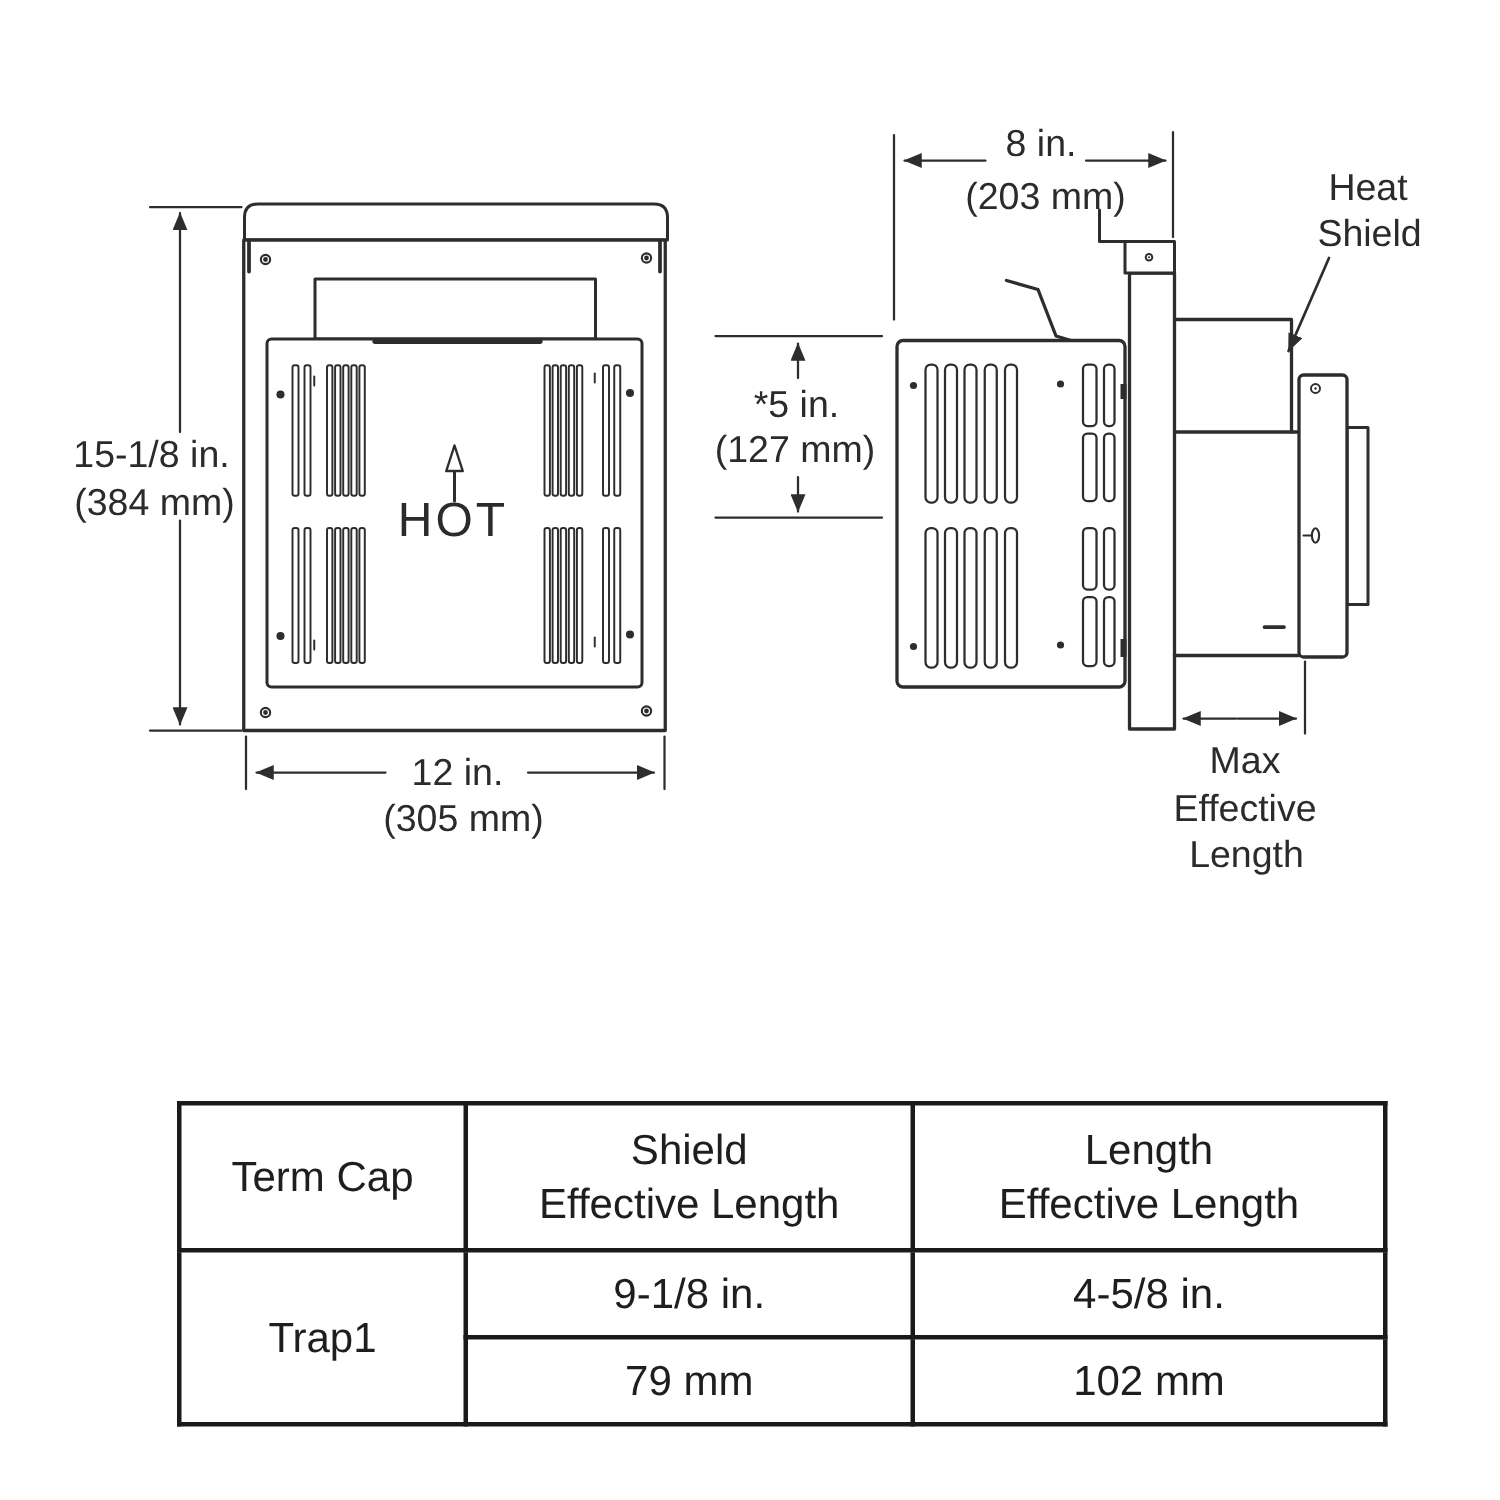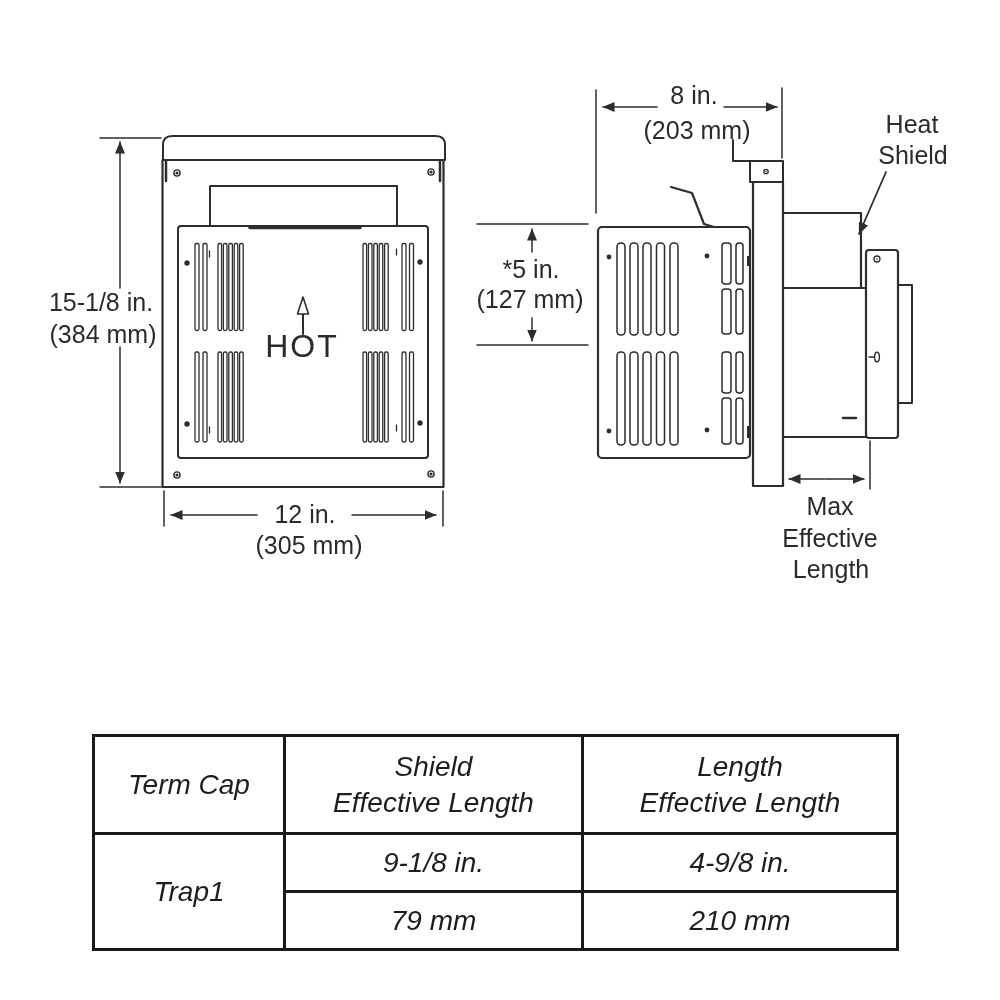--- a/index.html
+++ b/index.html
@@ -3,21 +3,21 @@
 <meta charset="utf-8">
 <style>
   html,body{margin:0;padding:0;background:#ffffff;}
   #page{position:relative;width:1000px;height:1000px;background:#ffffff;overflow:hidden;
         font-family:"Liberation Sans", sans-serif;}
   #diagram-svg{position:absolute;left:0;top:0;}
   svg text{font-family:"Liberation Sans", sans-serif;fill:#2b2b2b;}
   .dim-text{font-size:25px;}
   .hot-text{font-size:32px;letter-spacing:2px;}
   
-  #spec-table{position:absolute;left:92px;top:734px;border-collapse:collapse;table-layout:fixed;width:795px;font-style:italic;}
+  #spec-table{position:absolute;left:118px;top:734px;border-collapse:collapse;table-layout:fixed;width:795px;}
   #spec-table td{border:3px solid #1a1a1a;text-align:center;vertical-align:middle;
                  font-size:28px;color:#1e1e1e;line-height:1.28;padding:0;}
   .col1{width:188px;}
   .col2{width:295px;}
   .col3{width:312px;}
   .hdr-row td{height:95px;}
   .sub-row td{height:55px;}
 </style>
 </head>
 <body>
@@ -228,22 +228,22 @@
         <div>Effective Length</div>
       </td>
       <td class="col3">
         <div>Length</div>
         <div>Effective Length</div>
       </td>
     </tr>
     <tr class="sub-row">
       <td class="col1" rowspan="2">Trap1</td>
       <td class="col2">9-1/8 in.</td>
-      <td class="col3">4-9/8 in.</td>
+      <td class="col3">4-5/8 in.</td>
     </tr>
     <tr class="sub-row">
       <td class="col2">79 mm</td>
-      <td class="col3">210 mm</td>
+      <td class="col3">102 mm</td>
     </tr>
   </tbody>
     </table>
 
 </div>
 
 </body></html>

